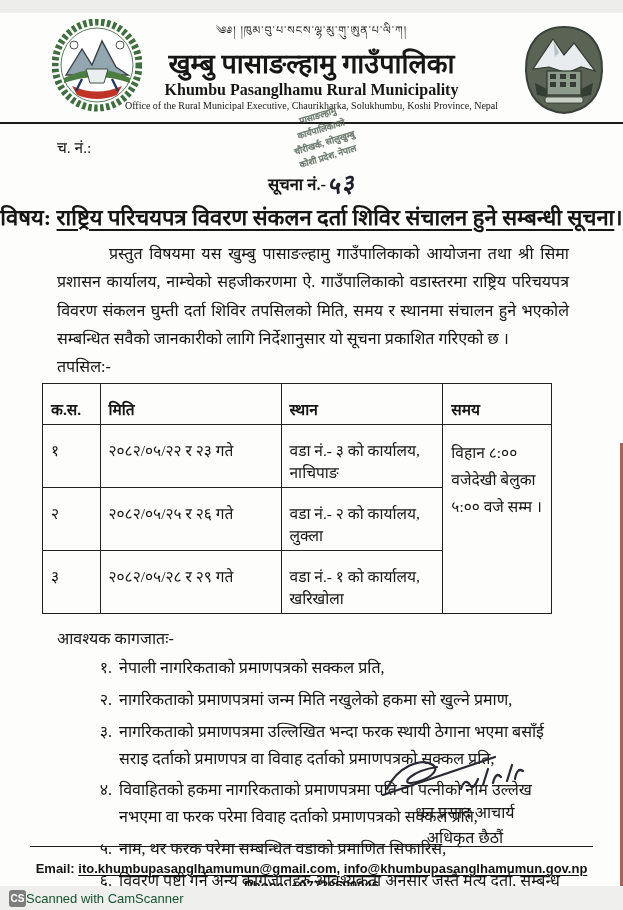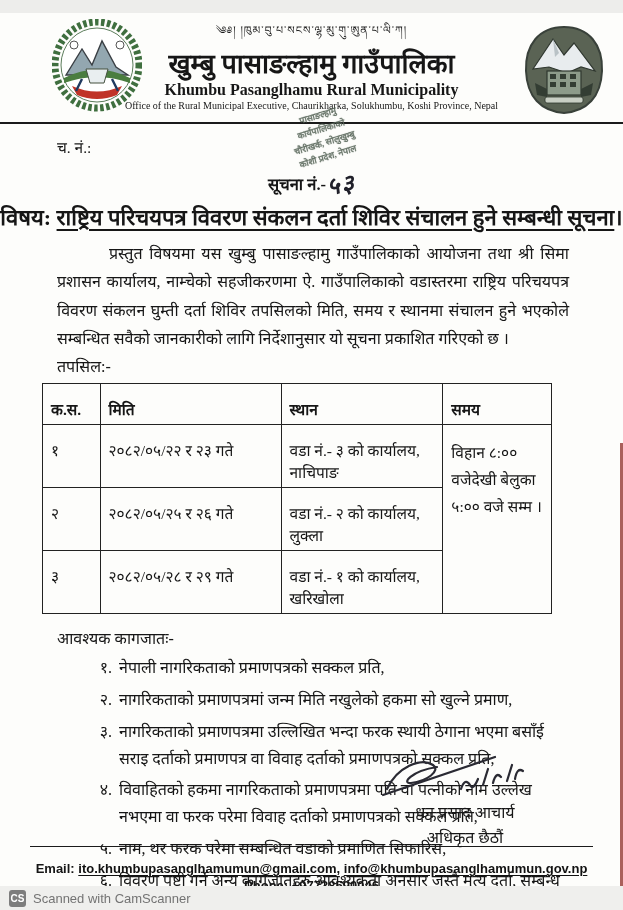--- a/index.html
+++ b/index.html
@@ -103,28 +103,28 @@
   }
   .contact a, .contact .email-link {
     color: #111; text-decoration: underline; text-underline-offset: 2px;
   }
   .phone-line { font-family: "Liberation Sans", "DejaVu Sans", sans-serif;
     text-align: center; font-weight: bold; font-size: 13px; margin-top: 2px; }
 
   
   .scanner-bar {
     position: absolute; left: 0; right: 0; top: 886px; height: 24px;
-    background: #efefed; display: flex; align-items: center; gap: 7px; padding-left: 9px;
+    background: #efefed; display: flex; align-items: center; padding-left: 9px;
     font-family: "Liberation Sans", "DejaVu Sans", sans-serif;
   }
   .cs-badge {
     width: 17px; height: 17px; background: #7d7d7d; color: #fff; border-radius: 3px;
     font-size: 10px; font-weight: bold; display: flex; align-items: center; justify-content: center;
   }
-  .scanner-text { color: #737373; font-size: 13px; }
+  .scanner-text { color: #14532d; font-size: 13px; }
 </style>
 </head>
 <body>
 
 <div class="page">
 
   <div class="header">
 
     <span class="logo logo-left">
       <svg width="90" height="94" viewBox="0 0 90 94">

